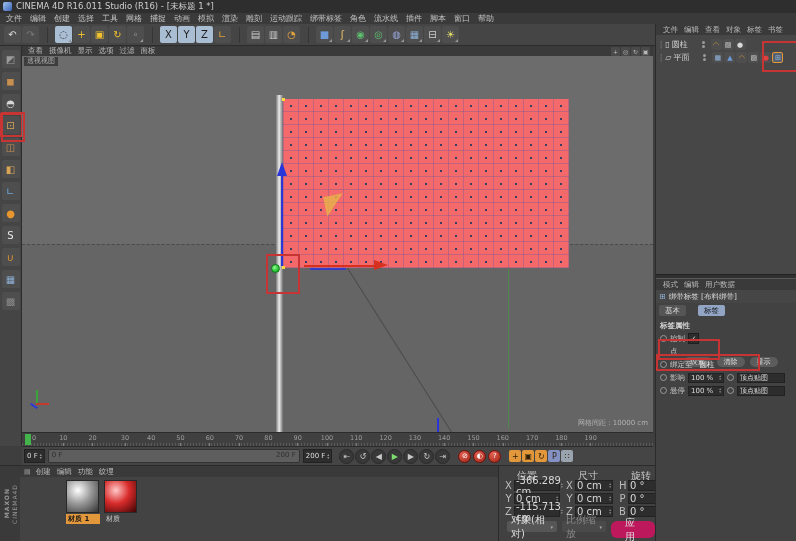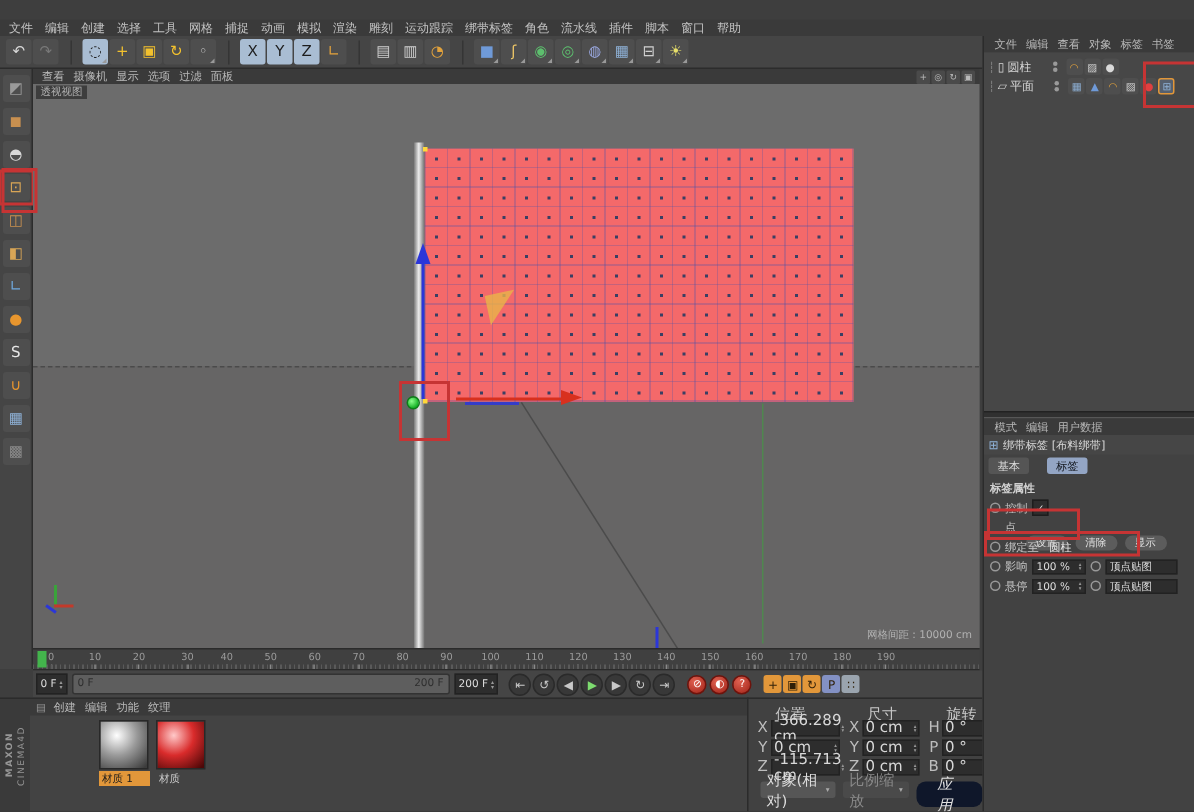--- a/index.html
+++ b/index.html
@@ -111,39 +111,39 @@
   .panel-menu{height:11px;background:#3a3a3a;display:flex;align-items:center;gap:2px;
          font-size:7.5px;color:#b8b8b8;padding-left:4px;}
   .panel-menu .menu-item{padding:0 3px;}
   .pm-icon{font-size:7px;color:#999;}
   .mat-list{display:flex;gap:4px;padding:3px 0 0 46px;}
   .mat-item{width:34px;}
   .mat-thumb{width:33px;height:33px;border:1px solid #282828;background:#8a8a8a;box-sizing:border-box;}
   .mat-thumb.gray{background:radial-gradient(circle at 35% 30%,#ffffff,#9a9a9a 45%,#3c3c3c 95%);}
   .mat-thumb.red{background:radial-gradient(circle at 35% 30%,#ffc9c9,#d92b2b 45%,#4d0707 95%);}
   .mat-label{font-size:7px;color:#ccc;padding:0 2px;margin-top:1px;white-space:nowrap;}
-  .mat-label.selected{background:#e2973a;color:#1a1a1a;}
+  .mat-label.selected{background:#e2973a;color:#1a1a1a;font-weight:bold;}
   .coord-panel{position:absolute;left:498px;top:465px;width:157px;height:76px;background:#414141;
          border-top:1px solid #2b2b2b;border-left:1px solid #2b2b2b;box-sizing:border-box;font-size:10px;}
   .coord-groups{display:flex;gap:6px;padding:3px 0 0 6px;}
   .coord-col{display:flex;flex-direction:column;gap:2px;}
   .coord-title{color:#c9c9c9;padding-left:12px;height:9px;}
   .coord-row{display:flex;align-items:center;gap:2px;}
   .coord-k{width:7px;color:#bdbdbd;text-align:center;}
   .c-field{width:38px;height:11px;background:#2d2d2d;border:1px solid #222;display:flex;align-items:center;
          justify-content:space-between;padding:0 1px;box-sizing:border-box;color:#d8d8d8;}
   .coord-col:first-child .c-field{width:46px;}
   .c-spin::after{content:"\25B4\A\25BE";white-space:pre;font-size:3.5px;line-height:3px;color:#999;display:block;}
   .coord-bottom{display:flex;gap:5px;padding:4px 0 0 8px;}
   .c-dd{height:11px;background:#565656;border-radius:2px;color:#ddd;display:flex;align-items:center;
         justify-content:center;gap:2px;padding:0 4px;}
   .c-dd.disabled{color:#8a8a8a;background:#4a4a4a;}
   .c-dd::after{content:"\25BE";font-size:5px;color:#aaa;}
-  .c-apply{height:17px;background:#0f172a;border-radius:6px;color:#e0e0e0;display:flex;align-items:center;
-        justify-content:center;padding:0 14px;font-style:italic;}
+  .c-apply{height:17px;background:#be185d;border-radius:6px;color:#e0e0e0;display:flex;align-items:center;
+        justify-content:center;padding:0 14px;}
   
   .right-panel{position:absolute;left:655px;top:24px;width:141px;height:517px;background:#454545;
         border-left:1px solid #2b2b2b;box-sizing:border-box;}
   .om-body{position:relative;height:239px;background:#474747;}
   .om-row{display:flex;align-items:center;height:13px;font-size:8px;color:#d5d5d5;padding-left:3px;gap:2px;}
   .om-tree{color:#888;font-size:7px;}
   .om-icon{font-size:8px;}
   .om-name{min-width:26px;}
   .om-dots{display:flex;flex-direction:column;gap:1px;margin-left:2px;}
   .om-dots .dot{width:3px;height:3px;border-radius:50%;background:#9a9a9a;}
@@ -174,20 +174,24 @@
   .annot-viewport{left:266px;top:254px;width:30px;height:36px;}
   .annot-om{left:762px;top:41px;width:32px;height:27px;}
   .annot-attr-set{left:658px;top:339px;width:58px;height:17px;}
   .annot-attr-belt{left:656px;top:354px;width:100px;height:13px;}
 </style>
 </head>
 <body>
 
 <div id="root">
 
+  <div class="titlebar">
+    <span class="appicon"></span>
+    <span>CINEMA 4D R16.011 Studio (R16) - [未标题 1 *]</span>
+  </div>
 
   <div class="menubar">
     <span style="display:flex;">
         <span class="menu-item">文件</span>
         <span class="menu-item">编辑</span>
         <span class="menu-item">创建</span>
         <span class="menu-item">选择</span>
         <span class="menu-item">工具</span>
         <span class="menu-item">网格</span>
         <span class="menu-item">捕捉</span>

